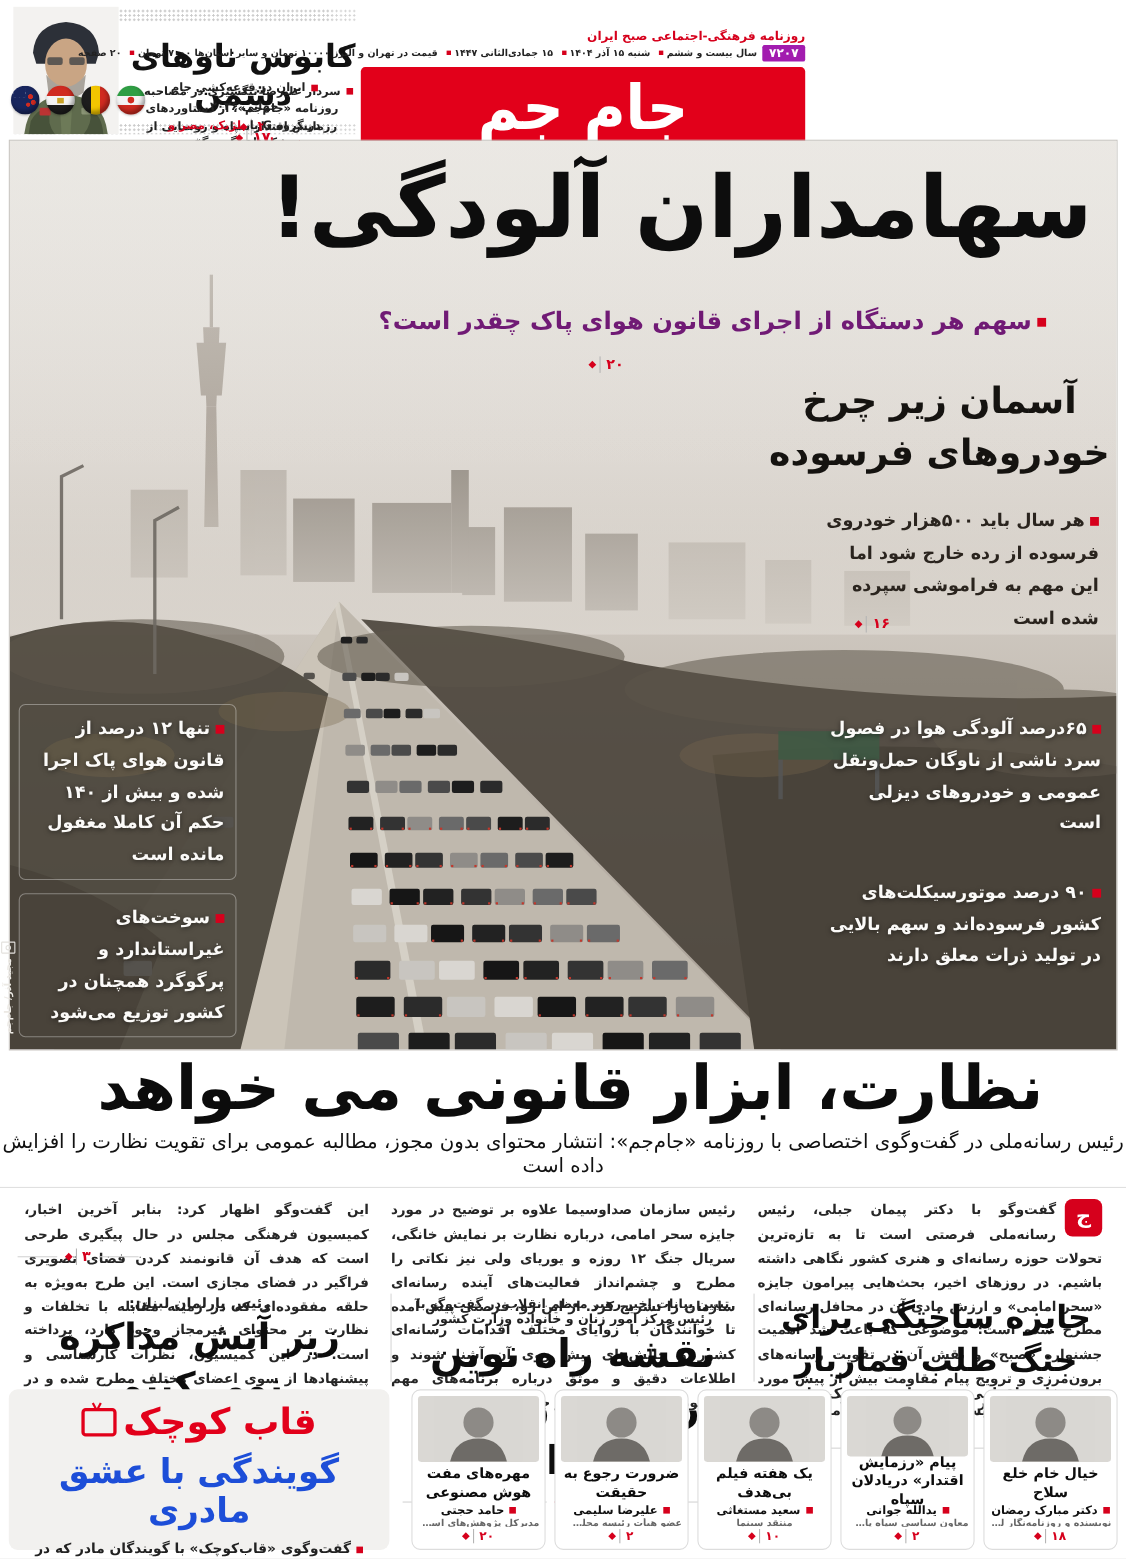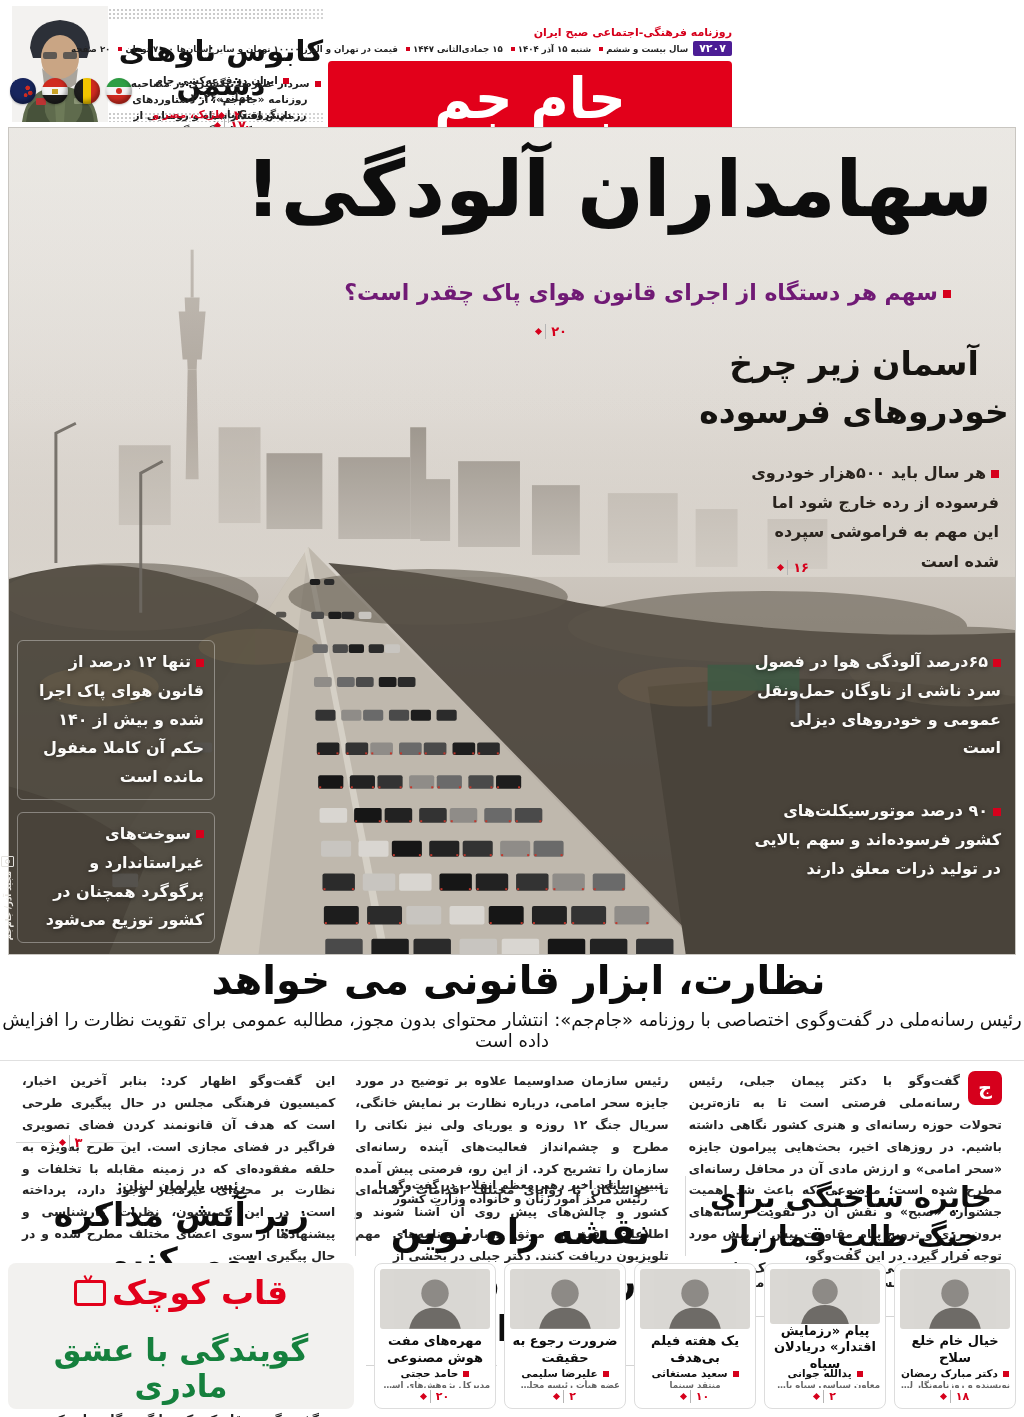--- a/index.html
+++ b/index.html
@@ -16,21 +16,21 @@
   .dots{position:absolute;background-image:radial-gradient(#c9c9c9 0.8px,transparent 0.9px);background-size:4px 4px;opacity:.8;}
   
   .hdr{position:absolute;top:0;left:0;width:1024px;height:127px;}
   .hdr-left{position:absolute;right:694px;top:4px;width:322px;height:120px;}
   .portrait{position:absolute;right:222px;top:2px;width:96px;height:116px;}
   .hl-left-title{position:absolute;right:0;top:30px;width:218px;text-align:center;font-size:29px;font-weight:bold;color:#111;letter-spacing:-0.5px;}
   .hl-left-sub{position:absolute;right:4px;top:72px;width:212px;text-align:center;font-size:10.5px;font-weight:bold;line-height:1.5;color:#222;}
   .hdr-center{position:absolute;left:328px;top:4px;width:404px;height:120px;margin-top:22px;}
   .tagline{color:#d6001c;font-size:11px;font-weight:bold;text-align:right;}
   .dateline{display:flex;align-items:center;gap:5px;font-size:8.6px;font-weight:bold;color:#222;margin-top:2px;white-space:nowrap;}
-  .issue-badge{background:#4c1d95;color:#fff;font-size:11px;font-weight:bold;padding:1px 6px;border-radius:2px;}
+  .issue-badge{background:#a21caf;color:#fff;font-size:11px;font-weight:bold;padding:1px 6px;border-radius:2px;}
   .dateline .dl{position:relative;}
   .dateline .dl::after{content:"";display:inline-block;width:4px;height:4px;background:#d6001c;margin:0 3px;vertical-align:middle;}
   .dateline .dl:last-child::after{display:none;}
   .logo-box{margin-top:5px;height:76px;background:#e2001a;border-radius:4px;display:flex;align-items:center;justify-content:center;}
   .logo-box span{color:#fff;font-size:52px;font-weight:bold;letter-spacing:2px;transform:scaleY(1.08);}
   .hdr-right{position:absolute;left:10px;top:4px;width:296px;height:120px;}
   .hl-right-title{position:absolute;right:0;top:20px;width:100%;text-align:center;font-size:31px;font-weight:bold;color:#111;}
   .hl-right-row{position:absolute;top:68px;right:0;width:100%;display:flex;align-items:flex-start;gap:6px;}
   .hl-right-sub{width:168px;text-align:center;font-size:10.5px;font-weight:bold;line-height:1.6;color:#222;}
   .red-w{color:#d6001c;}
@@ -64,21 +64,21 @@
   .r-bullets{position:absolute;top:520px;right:14px;width:248px;}
   .r-bullets .b{margin-bottom:34px;}
   .l-bullets{position:absolute;top:512px;left:8px;width:198px;}
   .l-bullets .b{border:1px solid rgba(255,255,255,.35);border-radius:6px;padding:7px 10px;margin-bottom:12px;}
   .credit{position:absolute;left:0;top:856px;width:15px;height:92px;display:flex;flex-direction:column;align-items:center;gap:4px;}
   .cam{width:11px;height:9px;border:1px solid #e3e1dd;border-radius:1px;position:relative;}
   .cam::after{content:"";position:absolute;left:3px;top:2px;width:3px;height:3px;border:1px solid #e3e1dd;border-radius:50%;}
   .credit span{writing-mode:vertical-rl;transform:rotate(180deg);font-size:8.5px;color:#ece9e4;font-weight:bold;letter-spacing:1px;}
   
   .interview{position:absolute;top:957px;left:0;width:1024px;}
-  .int-hl{text-align:center;font-size:40px;font-weight:bold;color:#0c0c0c;letter-spacing:-1px;margin-left:13px;}
+  .int-hl{text-align:center;font-size:56px;font-weight:bold;color:#0c0c0c;letter-spacing:-1px;margin-left:13px;}
   .int-sub{text-align:center;font-size:18px;font-weight:normal;color:#111;margin-top:6px;padding-bottom:9px;border-bottom:1px solid #e0e0e0;}
   .int-cols{display:flex;gap:20px;padding:10px 22px 0 22px;}
   .int-col{flex:1;font-size:12.3px;font-weight:bold;line-height:1.78;color:#262626;text-align:justify;}
   .jj-ic{float:right;width:34px;height:34px;background:#d6001c;border-radius:7px;color:#fff;font-size:19px;font-weight:bold;
          display:flex;align-items:center;justify-content:center;margin-left:8px;margin-bottom:2px;}
   .int-pg{position:absolute;right:898px;top:178px;width:110px;}
   
   .midrow{position:absolute;top:1152px;left:8px;width:1008px;height:104px;display:flex;}
   .mid-col{box-sizing:border-box;padding:2px 10px;margin-top:24px;}
   .mid-col + .mid-col{border-right:1px solid #d8d8d8;}
@@ -101,21 +101,21 @@
   .card .ph svg{width:100%;height:100%;}
   .c-title{font-size:13px;font-weight:bold;color:#0d0d0d;text-align:center;line-height:1.3;margin-top:4px;min-height:34px;display:flex;align-items:center;}
   .c-name{font-size:10.5px;font-weight:bold;color:#111;text-align:center;}
   .c-role{font-size:8.6px;font-weight:bold;color:#666;text-align:center;margin-top:1px;white-space:nowrap;overflow:hidden;max-width:110px;text-overflow:ellipsis;}
   .card .pg{margin-top:2px;font-size:11px;}
   .feature{width:346px;background:#f2f1ef;border-radius:8px;box-sizing:border-box;padding:10px 8px 6px 8px;text-align:center;}
   .f-logo{color:#e2001a;font-size:33px;font-weight:bold;display:flex;align-items:center;justify-content:center;gap:6px;}
   .tv-ic{display:inline-block;width:26px;height:20px;border:3px solid #e2001a;border-radius:4px;position:relative;}
   .tv-ic::before{content:"";position:absolute;left:8px;top:-8px;width:2px;height:7px;background:#e2001a;transform:rotate(-28deg);}
   .tv-ic::after{content:"";position:absolute;left:12px;top:-8px;width:2px;height:7px;background:#e2001a;transform:rotate(28deg);}
-  .f-title{font-size:31px;font-weight:bold;color:#15803d;margin-top:20px;}
+  .f-title{font-size:31px;font-weight:bold;color:#1d4ed8;margin-top:8px;}
   .f-sub{font-size:12.5px;font-weight:bold;color:#222;margin-top:8px;}
 </style>
 </head>
 <body>
 
 <div class="page">
 
   <div class="hdr">
     <div class="dots" style="right:700px;top:8px;width:300px;height:12px;"></div>
     <div class="dots" style="right:700px;top:112px;width:300px;height:10px;"></div>

